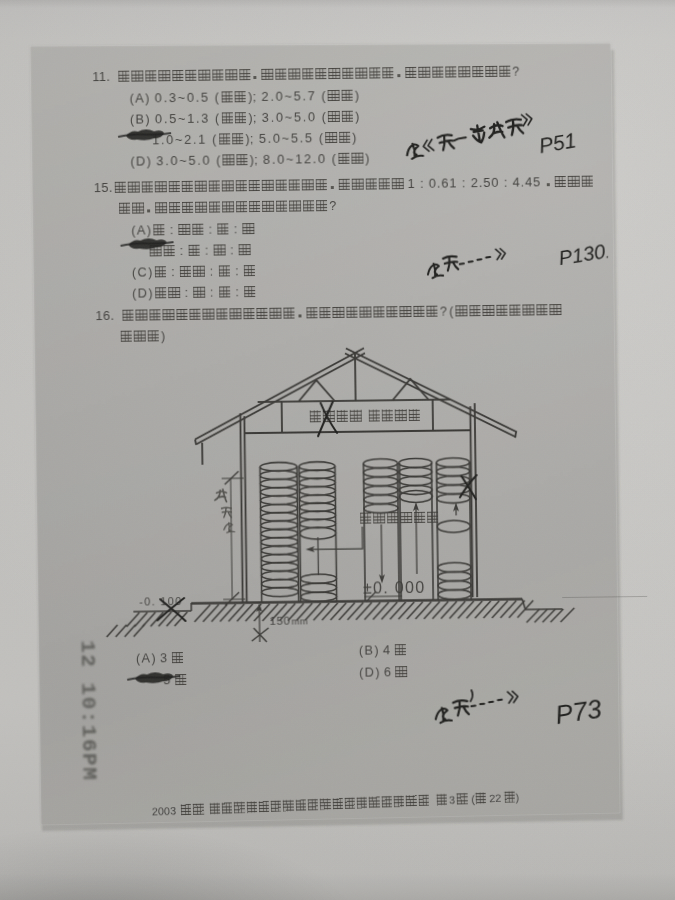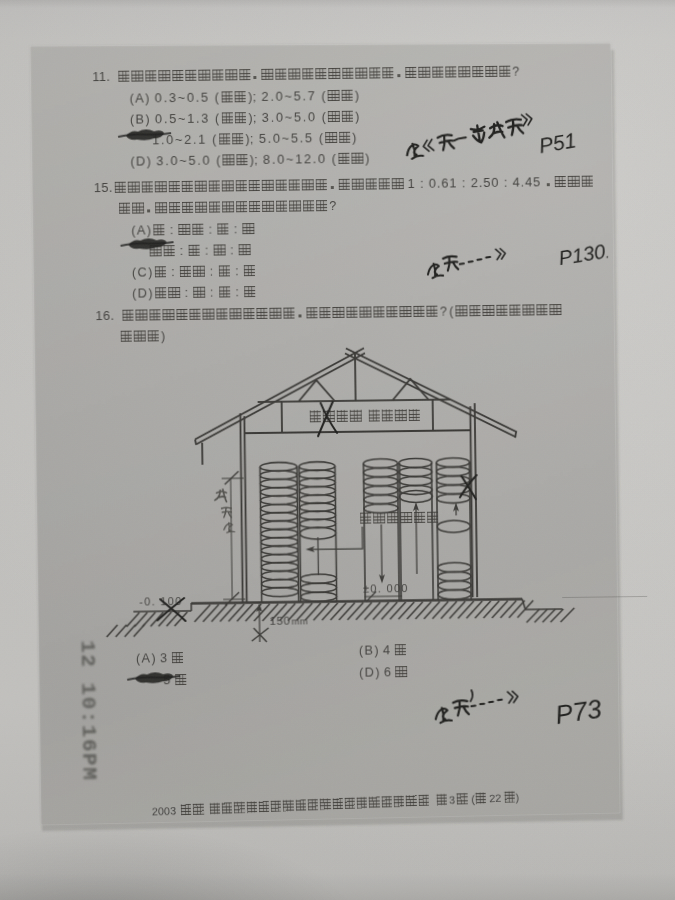--- a/index.html
+++ b/index.html
@@ -323,21 +323,21 @@
       <span style="width:5px"></span>
       <i class="c"></i>
       <i class="c"></i>
       <i class="c"></i>
       <i class="c"></i>
     </div>
     <div class="ln" style="left:137px;top:594px;height:10px">
       <span style="font-size:11px;letter-spacing:1.3px">-0. 100</span>
     </div>
     <div class="ln" style="left:361px;top:584px;height:10px">
-      <span style="font-size:11px;letter-spacing:1.3px">±0. 000</span>
+      <span style="font-size:16px;letter-spacing:1.3px">±0. 000</span>
     </div>
     <div class="ln" style="left:267px;top:615px;height:10px">
       <span style="font-size:11.5px;letter-spacing:0.6px">150</span>
       <span style="font-size:9.5px;margin-left:1px">mm</span>
     </div>
 <svg width="675" height="900" viewBox="0 0 675 900" style="position:absolute;left:0;top:0">
       <g stroke="#3a3936" fill="none" stroke-width="1.8">
         <line x1="195" y1="437.5" x2="365" y2="348.5"></line>
         <line x1="196" y1="442.5" x2="366" y2="353.5"></line>
         <line x1="347" y1="348.5" x2="517" y2="434.5"></line>

